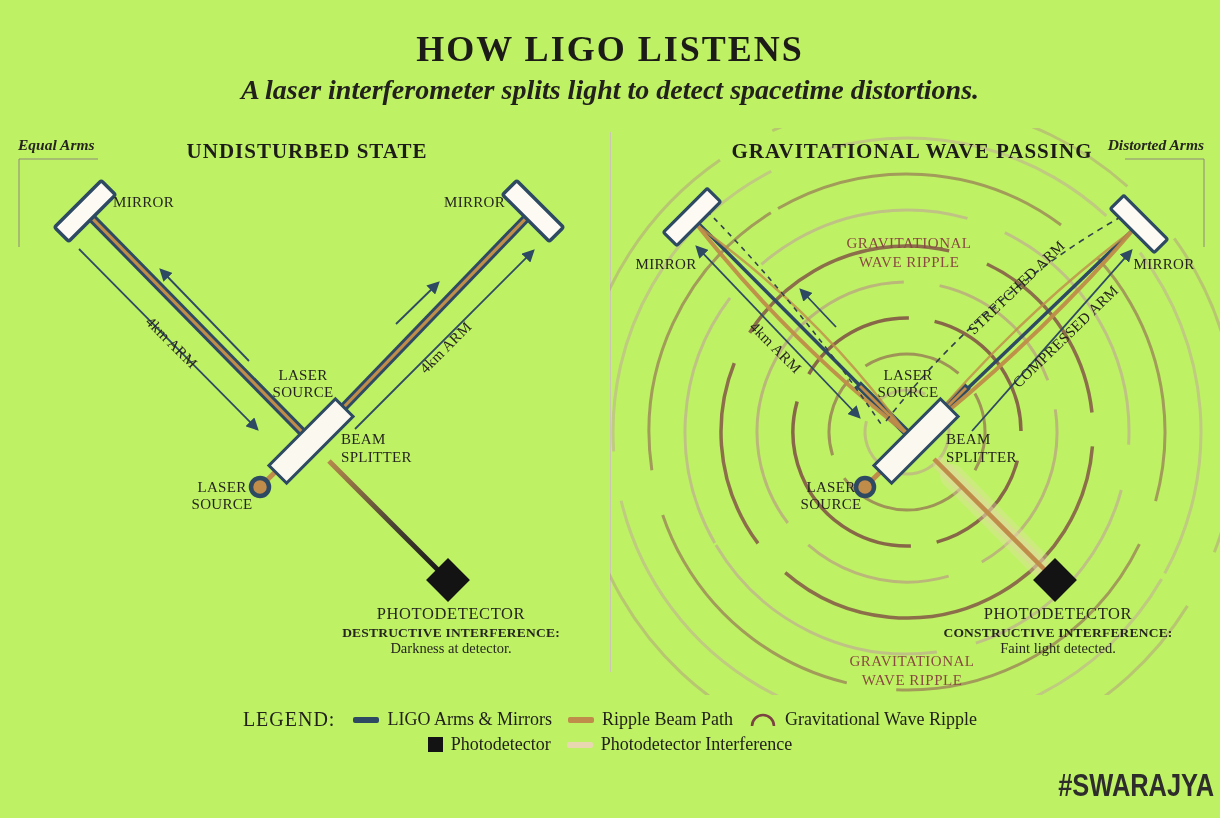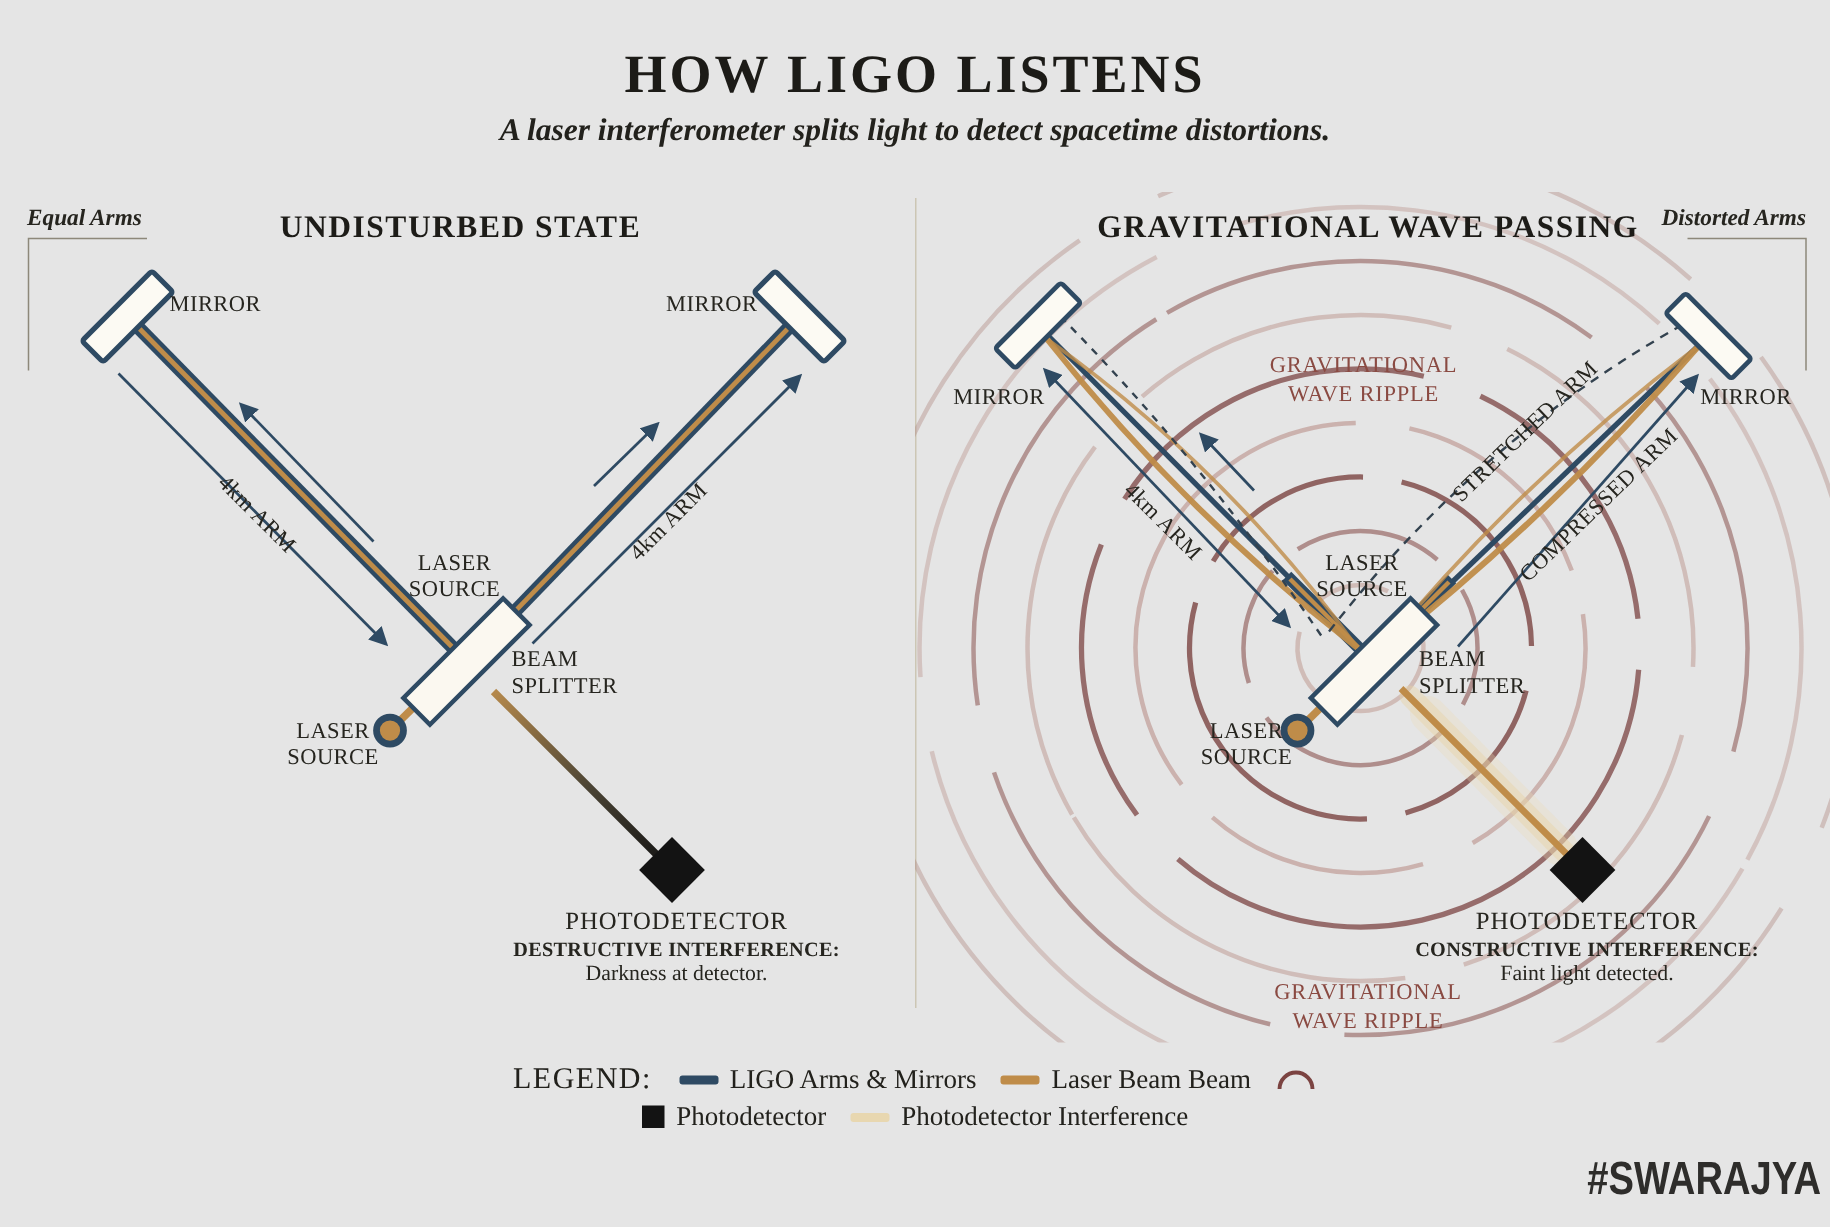--- a/index.html
+++ b/index.html
@@ -1,21 +1,21 @@
 <!DOCTYPE html>
 <html><head>
 <meta charset="utf-8">
 <style>
   html,body{margin:0;padding:0;}
-  .canvas{position:relative;width:1220px;height:818px;background:#e5e5e5;overflow:hidden;
+  .canvas{position:relative;width:1220px;height:818px;background:#bef264;overflow:hidden;
           font-family:"Liberation Serif",serif;color:#22211c;}
   .title{position:absolute;top:28px;left:0;width:1220px;text-align:center;
          font-size:36px;font-weight:700;letter-spacing:2px;color:#1c1b17;}
   .subtitle{position:absolute;top:74px;left:0;width:1220px;text-align:center;
-            font-style:italic;font-weight:600;font-size:21px;color:#22211c;}
+            font-style:italic;font-weight:600;font-size:28px;color:#22211c;}
   .divider{position:absolute;left:610px;top:132px;width:1px;height:540px;background:#ccc6b4;}
   svg text{font-family:"Liberation Serif",serif;fill:#26251f;}
   .heading{font-size:21px;font-weight:600;letter-spacing:1px;fill:#1d1c18;}
   .corner{font-size:15.5px;font-style:italic;font-weight:600;}
   .lbl{font-size:15px;letter-spacing:.3px;}
   .lbl-b{font-size:16.5px;letter-spacing:.6px;}
   .lbl-s{font-size:13.5px;font-weight:600;letter-spacing:.2px;}
   .lbl-n{font-size:14.5px;}
   .maroon{fill:#8a4a42;font-size:15px;letter-spacing:.5px;}
   .legend{position:absolute;top:708px;left:0;width:1220px;display:flex;flex-direction:column;
@@ -231,26 +231,27 @@
 
   <div class="legend">
     <div class="legend-row">
       <span class="legend-label">LEGEND:</span>
       <span class="legend-item">
         <span class="dash" style="background:#2e4a63;"></span>
         <span>LIGO Arms &amp; Mirrors</span>
       </span>
       <span class="legend-item">
         <span class="dash" style="background:#bf8c49;"></span>
-        <span>Laser Beam Beam</span>
+        <span>Ripple Beam Path</span>
       </span>
       <span class="legend-item">
         <svg width="28" height="15" viewBox="0 0 28 15">
           <path d="M3,14 A11,11 0 0 1 25,14" fill="none" stroke="#7b4341" stroke-width="2.6"></path>
         </svg>
+        <span>Gravitational Wave Ripple</span>
       </span>
     </div>
     <div class="legend-row">
       <span class="legend-item">
         <span class="sq"></span>
         <span>Photodetector</span>
       </span>
       <span class="legend-item">
         <span class="dash" style="background:#e8d7b0;"></span>
         <span>Photodetector Interference</span>

